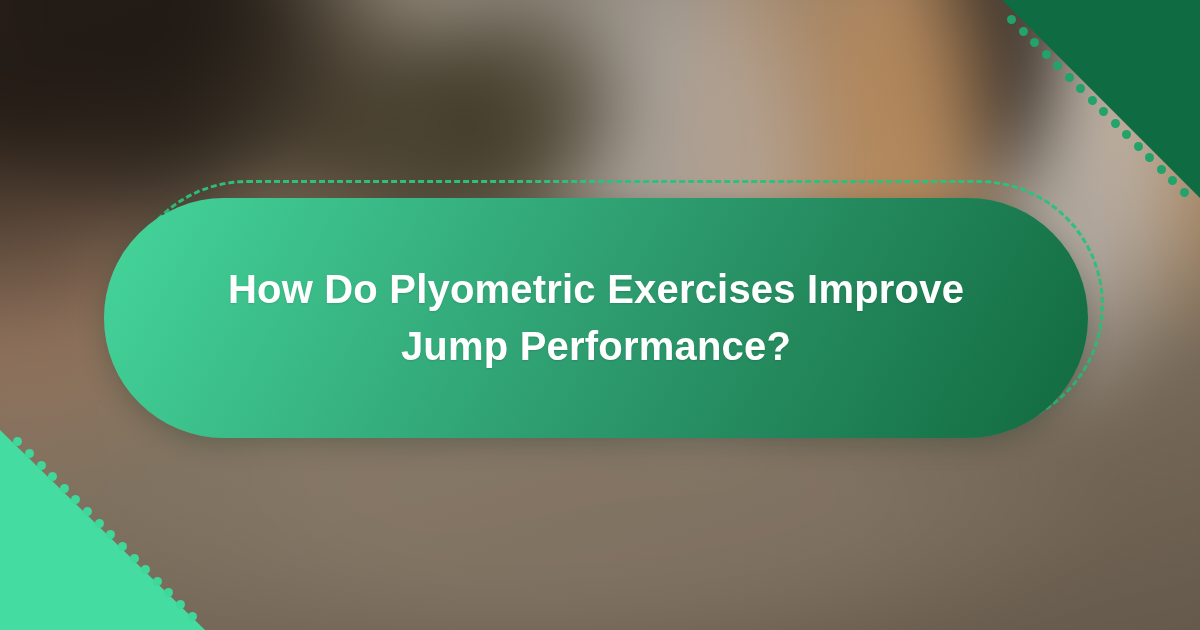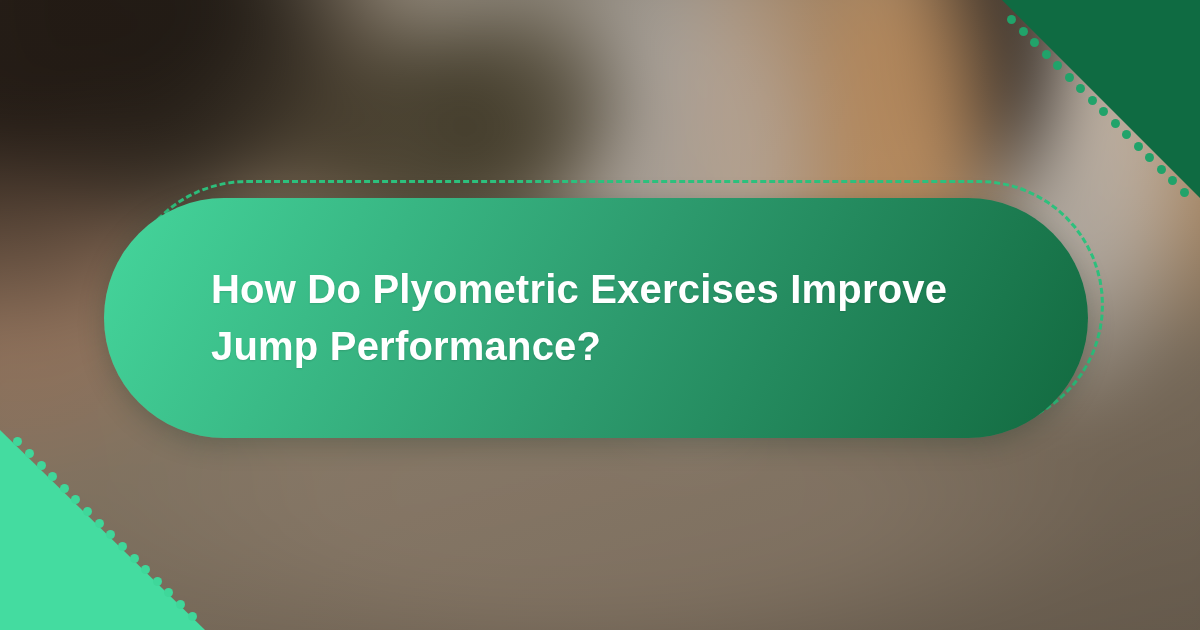--- a/index.html
+++ b/index.html
@@ -96,20 +96,21 @@
     border-radius: 124px;
     box-sizing: border-box;
     display: flex;
     align-items: center;
     justify-content: center;
     padding: 0 70px;
     box-shadow: 0 6px 26px rgba(20,50,36,0.28);
   }
   .headline-text {
     margin: 16px;
+    text-align: center;
     color: #ffffff;
     font-size: 40px;
     line-height: 1.42;
     font-weight: 600;
     letter-spacing: 0.2px;
     font-family: "Liberation Sans", sans-serif;
     text-shadow: 0 1px 2px rgba(0,0,0,0.12);
     max-width: 770px;
   }
 </style>

